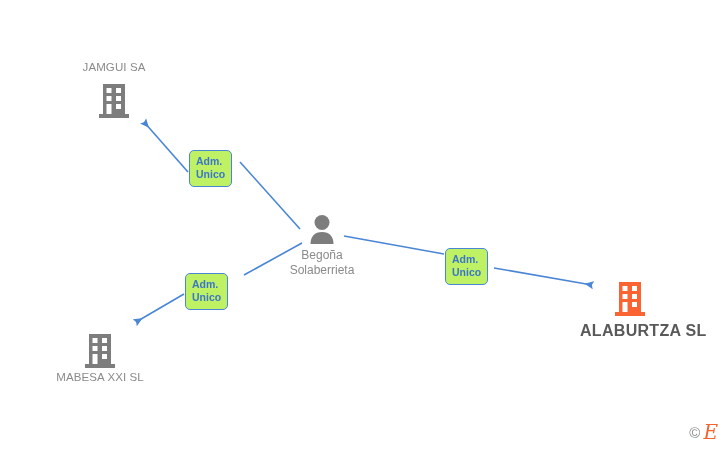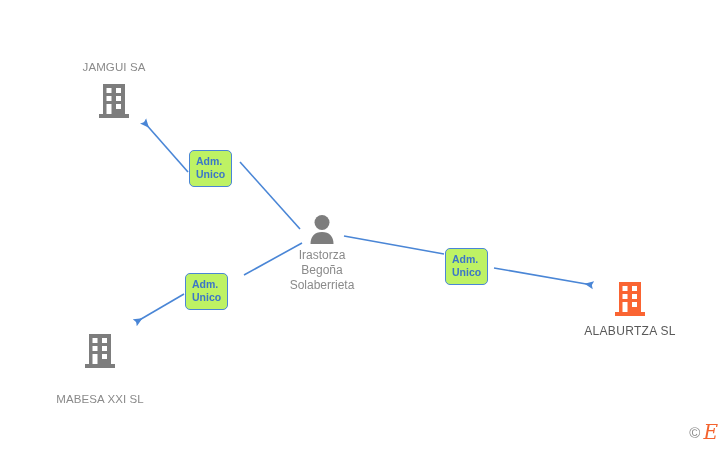--- a/index.html
+++ b/index.html
@@ -30,22 +30,22 @@
     white-space: nowrap;
   }
   .node-label {
     font-size: 11.5px;
     color: #8a8a8a;
     line-height: 14px;
     letter-spacing: 0.1px;
   }
   .node-label.focal {
     color: #595959;
-    font-weight: normal;
-    font-size: 12px;
+    font-weight: bold;
+    font-size: 16px;
     letter-spacing: 0.3px;
   }
   .person-label {
     font-size: 12px;
     color: #8a8a8a;
     line-height: 15px;
   }
   .icon-wrap {
     display: block;
     line-height: 0;
@@ -144,21 +144,21 @@
         <rect x="6" y="2" width="22" height="30" fill="#7d7d7d"></rect>
         <rect x="9.5" y="6" width="5" height="5" fill="#ffffff"></rect>
         <rect x="19" y="6" width="5" height="5" fill="#ffffff"></rect>
         <rect x="9.5" y="14" width="5" height="5" fill="#ffffff"></rect>
         <rect x="19" y="14" width="5" height="5" fill="#ffffff"></rect>
         <rect x="9.5" y="22" width="5" height="10" fill="#ffffff"></rect>
         <rect x="19" y="22" width="5" height="5" fill="#ffffff"></rect>
         <rect x="2" y="32" width="30" height="4" fill="#7d7d7d"></rect>
       </svg>
     </span>
-    <div class="node-label" style="margin-top:22px;">MABESA XXI SL</div>
+    <div class="node-label" style="margin-top:0;">MABESA XXI SL</div>
   </div>
 
   <div class="node" style="left:580px; top:280px; width:100px;">
     <span class="icon-wrap">
       <svg width="34" height="38" viewBox="0 0 34 38">
         <rect x="6" y="2" width="22" height="30" fill="#fa6432"></rect>
         <rect x="9.5" y="6" width="5" height="5" fill="#ffffff"></rect>
         <rect x="19" y="6" width="5" height="5" fill="#ffffff"></rect>
         <rect x="9.5" y="14" width="5" height="5" fill="#ffffff"></rect>
         <rect x="19" y="14" width="5" height="5" fill="#ffffff"></rect>
@@ -171,21 +171,20 @@
   </div>
 
   <div class="node" style="left:272px; top:214px; width:100px;">
     <span class="icon-wrap">
       <svg width="32" height="30" viewBox="0 0 32 30">
         <circle cx="16" cy="8.5" r="7.5" fill="#7d7d7d"></circle>
         <path d="M16,18 C8.5,18 4.5,22.5 4.5,30 L27.5,30 C27.5,22.5 23.5,18 16,18 Z" fill="#7d7d7d"></path>
       </svg>
     </span>
     <div class="person-label" style="margin-top:4px;">
-      <div>Irastorza</div>
       <div>Begoña</div>
       <div>Solaberrieta</div>
     </div>
   </div>
 
   <div class="edge-label" style="left:189px; top:150px;">
     <span>Adm.</span>
     <span>Unico</span>
   </div>
 

